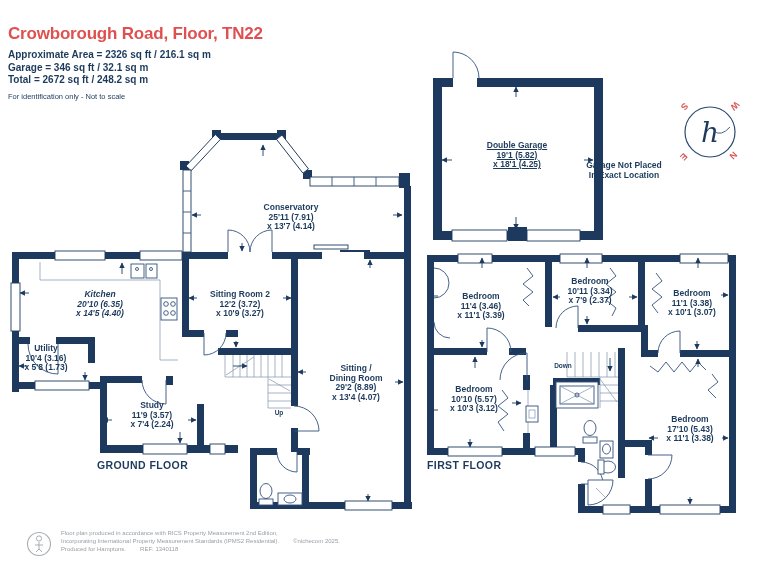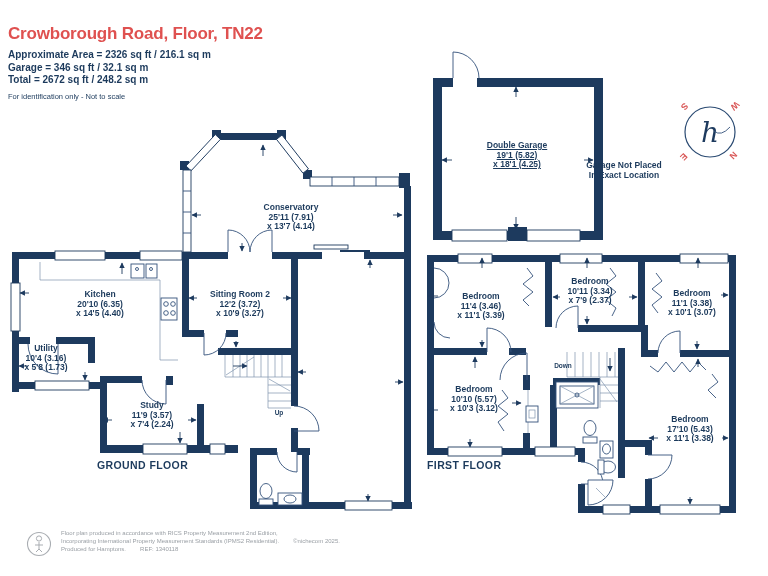--- a/index.html
+++ b/index.html
@@ -296,39 +296,45 @@
   <div class="hline">Garage = 346 sq ft / 32.1 sq m</div>
   <div class="hline">Total = 2672 sq ft / 248.2 sq m</div>
   <div class="hnote">For identification only - Not to scale</div>
 </div>
 
 <div class="room-label" style="left:291px;top:203px;">
   <div>Conservatory</div>
   <div>25'11 (7.91)</div>
   <div>x 13'7 (4.14)</div>
 </div>
-<div class="room-label" style="left:100px;top:290px;">
+<div class="room-label" style="left:100px;top:290px;font-style:italic;">
   <div>Kitchen</div>
   <div>20'10 (6.35)</div>
   <div>x 14'5 (4.40)</div>
 </div>
 <div class="room-label" style="left:46px;top:344px;">
   <div>Utility</div>
   <div>10'4 (3.16)</div>
   <div>x 5'8 (1.73)</div>
 </div>
 <div class="room-label" style="left:240px;top:290px;">
   <div>Sitting Room 2</div>
   <div>12'2 (3.72)</div>
   <div>x 10'9 (3.27)</div>
 </div>
 <div class="room-label" style="left:152px;top:401px;">
   <div>Study</div>
   <div>11'9 (3.57)</div>
   <div>x 7'4 (2.24)</div>
+</div>
+<div class="room-label" style="left:356px;top:364px;">
+  <div>Sitting /</div>
+  <div>Dining Room</div>
+  <div>29'2 (8.89)</div>
+  <div>x 13'4 (4.07)</div>
 </div>
 <div class="room-label" style="left:517px;top:141px;text-decoration:underline;">
   <div>Double Garage</div>
   <div>19'1 (5.82)</div>
   <div>x 18'1 (4.25)</div>
 </div>
 <div class="room-label" style="left:481px;top:292px;">
   <div>Bedroom</div>
   <div>11'4 (3.46)</div>
   <div>x 11'1 (3.39)</div>

